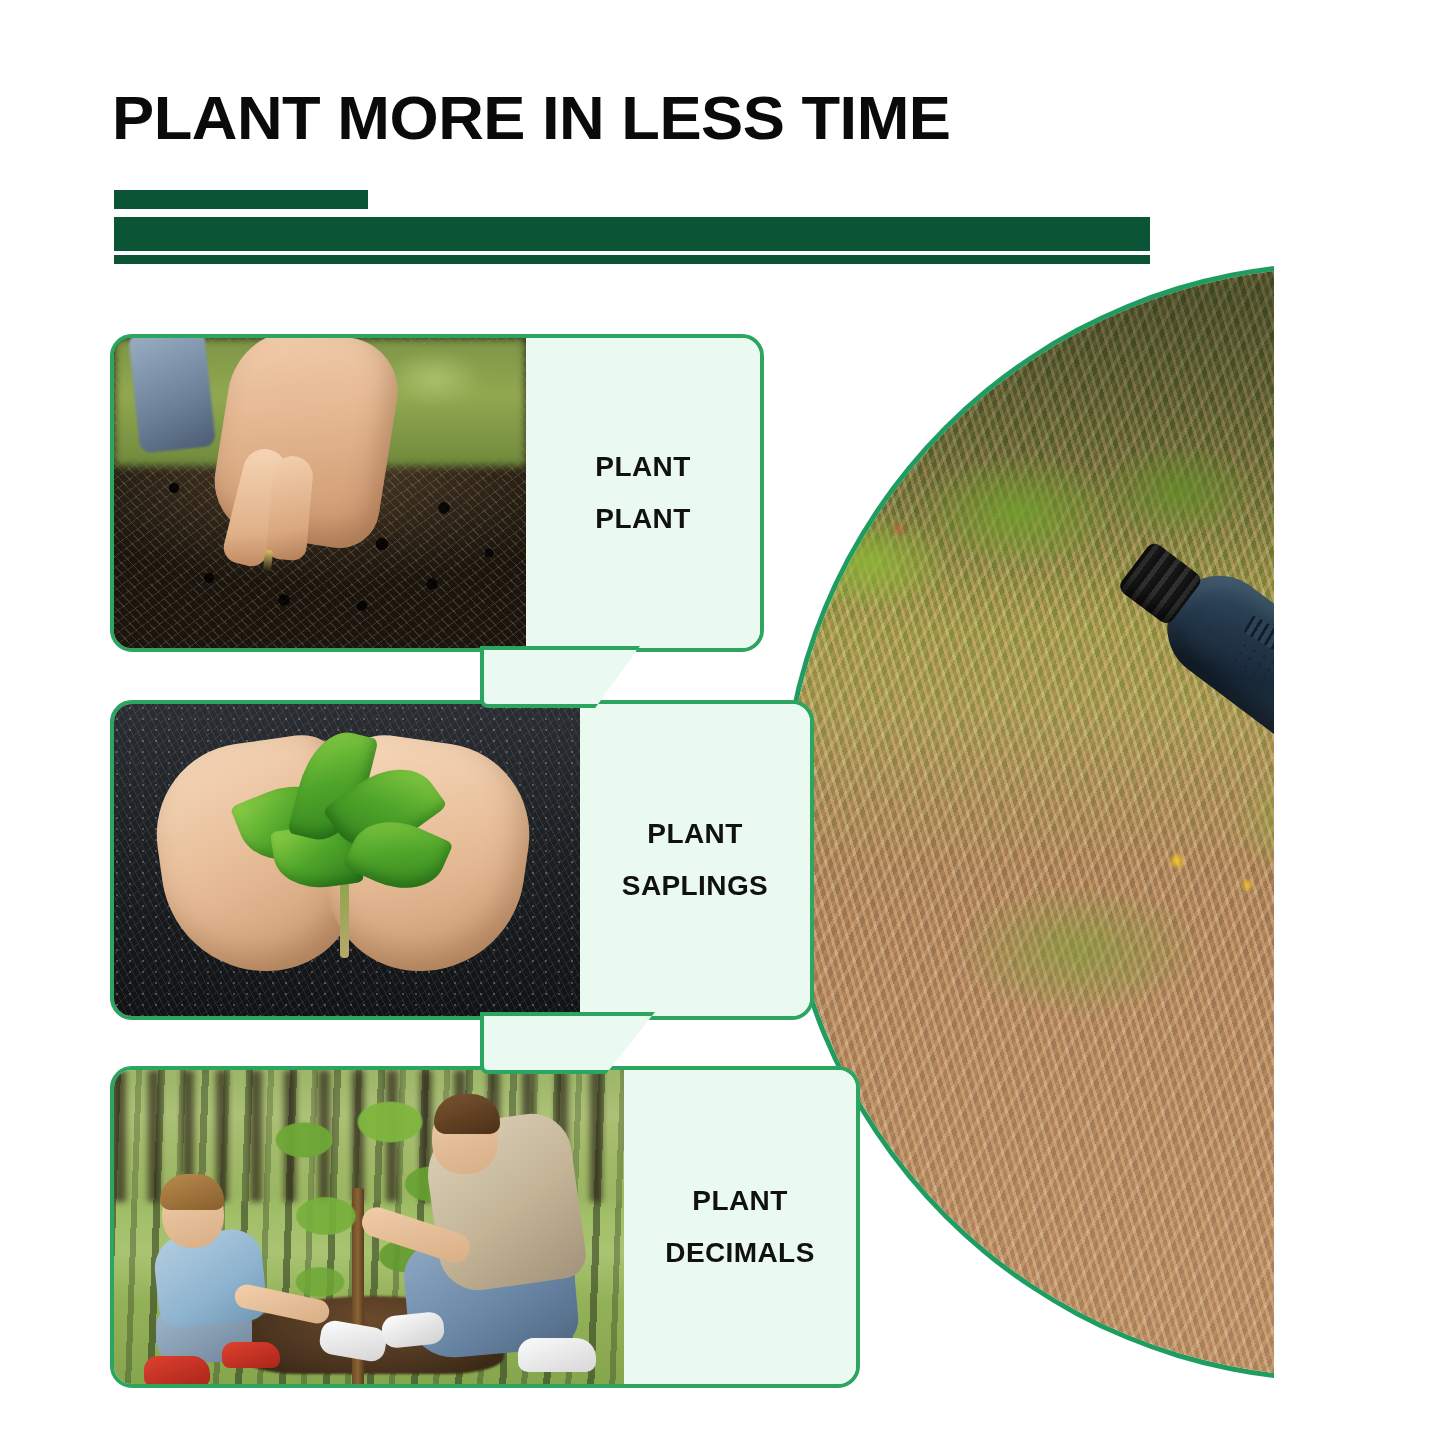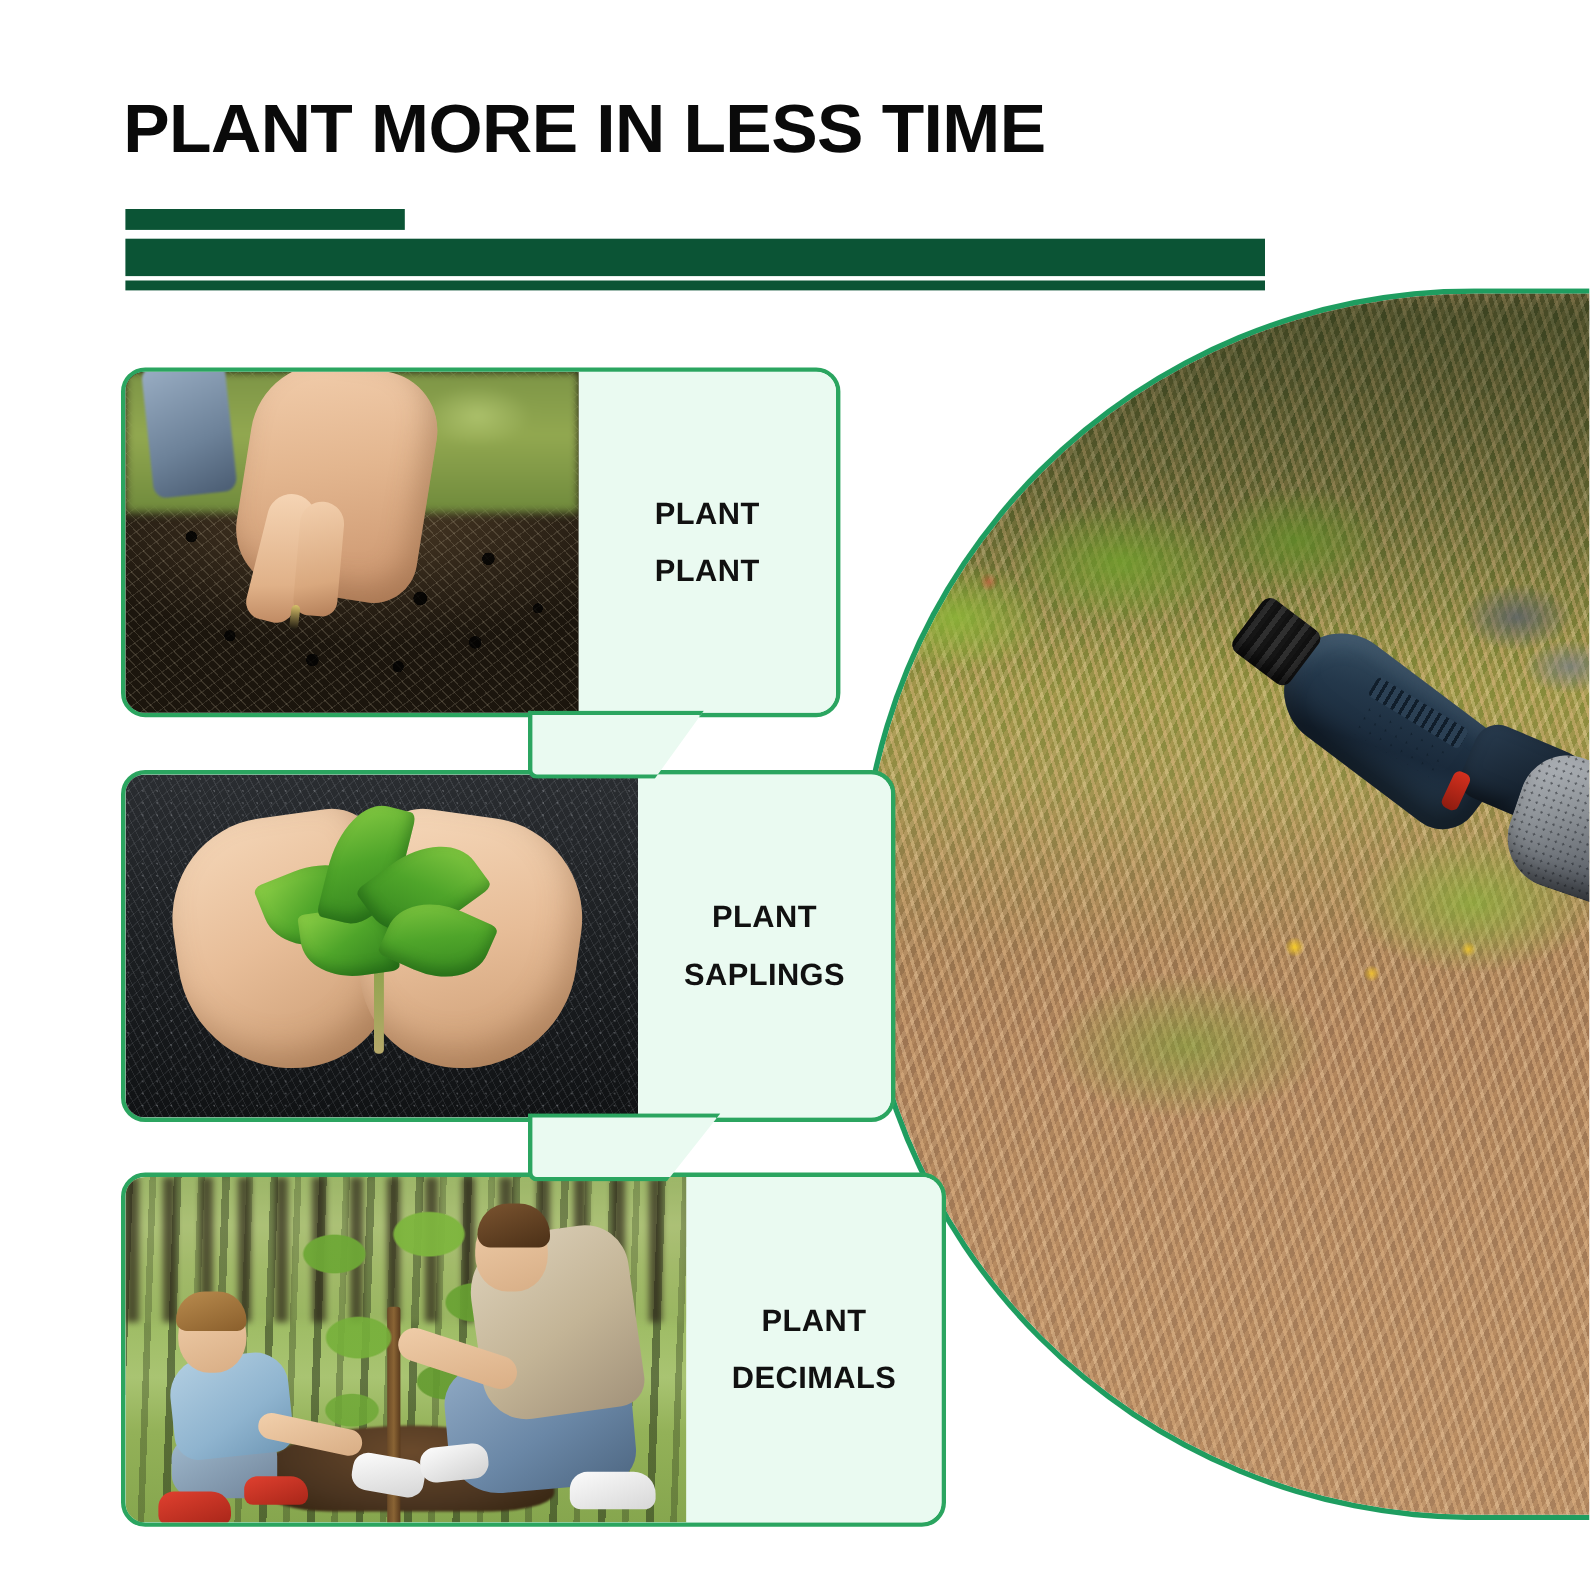--- a/index.html
+++ b/index.html
@@ -7,21 +7,21 @@
   html, body {
     width: 1445px;
     height: 1445px;
     background: #ffffff;
     font-family: "Liberation Sans", sans-serif;
     overflow: hidden;
   }
 
   #poster {
     position: relative;
-    width: 1445px;
+    width: 1274px;
     height: 1445px;
     background: #ffffff;
     overflow: hidden;
   }
 
   
   .headline {
     position: absolute;
     left: 112px;
     top: 82px;

